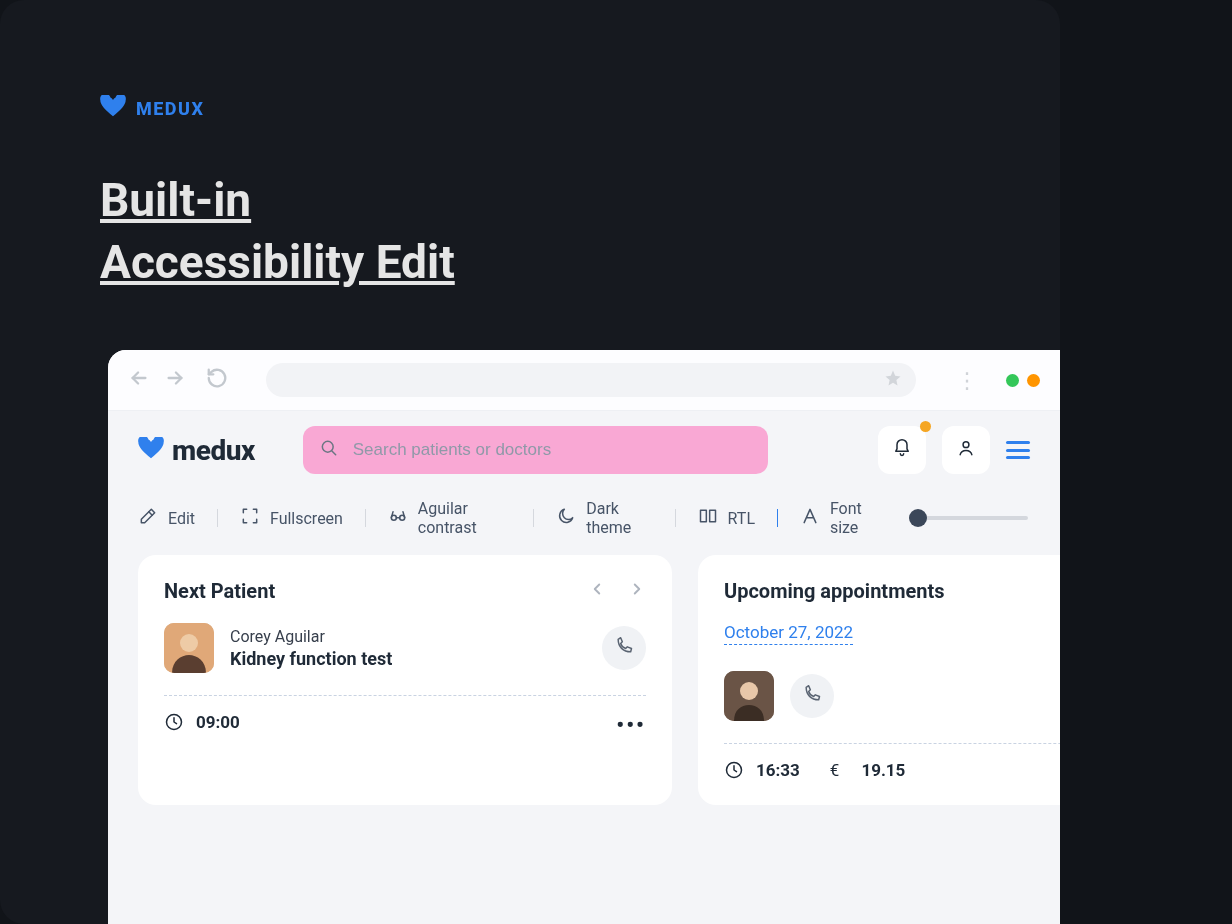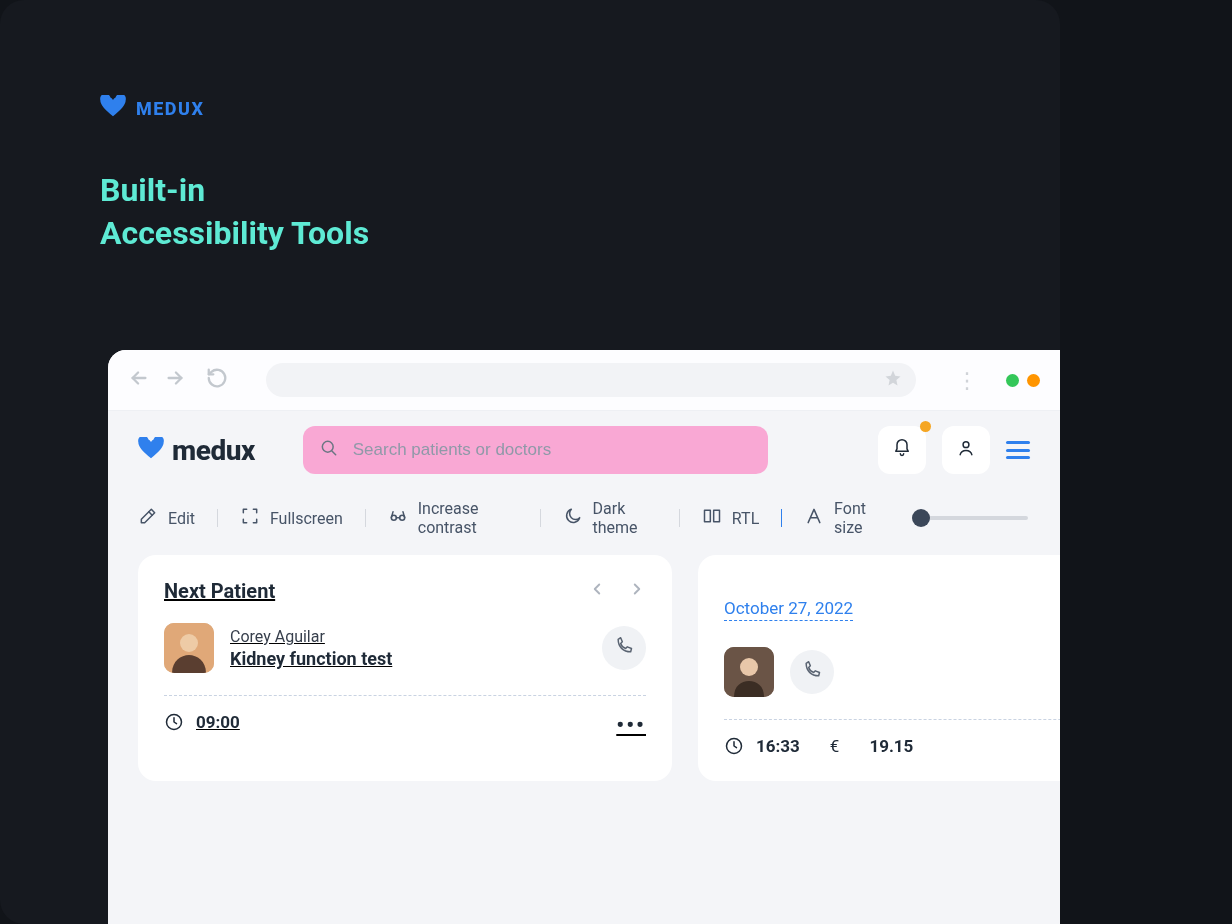--- a/index.html
+++ b/index.html
@@ -31,24 +31,25 @@
     width: 26px;
     height: 22px;
   }
   .hero-logo-text {
     font-size: 18px;
     font-weight: 800;
     letter-spacing: 1.5px;
     color: #2f80ed;
   }
   .hero-title {
-    font-size: 32px;
+    font-size: 46px;
     font-weight: 700;
-    color: #5eead4;
+    color: #e5e5e5;
     line-height: 1.35;
+    text-decoration: underline;
   }
 
   .browser-frame {
     position: absolute;
     left: 108px;
     top: 350px;
     right: 0;
     bottom: 0;
     background: #f4f5f8;
     border-radius: 18px 0 0 0;
@@ -181,21 +182,21 @@
     display: flex;
     gap: 26px;
     padding: 0 30px;
   }
   .card {
     background: #ffffff;
     border-radius: 18px;
     padding: 24px 26px 20px 26px;
     flex-shrink: 0;
   }
-  .card-left { width: 534px; text-decoration: underline; }
+  .card-left { width: 534px; }
   .card-right { width: 534px; }
 
   .card-header { display: flex; align-items: center; justify-content: space-between; }
   .card-title { font-size: 20px; font-weight: 700; color: #1f2a37; }
   .chev-group { display: flex; gap: 22px; color: #aeb4be; font-size: 18px; }
 
   .patient-row { display: flex; align-items: center; gap: 16px; margin-top: 20px; }
   .avatar { width: 50px; height: 50px; border-radius: 10px; background: #d8b088; flex-shrink:0; overflow:hidden; }
   .avatar2 { background: #7a6456; }
   .patient-info { flex: 1; }
@@ -210,21 +211,21 @@
 
   .dashed {
     border: none;
     border-top: 1px dashed #c9d3e2;
     margin: 22px 0 16px 0;
   }
   .time-row { display: flex; align-items: flex-start; gap: 10px; color: #1f2a37; }
   .time-val { font-size: 17px; font-weight: 700; margin-left: 2px; }
   .dots-h { margin-left: auto; color: #1f2a37; font-size: 22px; letter-spacing: 2px; font-weight:700; }
   .euro { margin-left: 20px; font-size: 17px; color: #1f2a37; }
-  .price-val { font-size: 17px; font-weight: 700; margin-left: 20px; }
+  .price-val { font-size: 17px; font-weight: 700; margin-left: 12px; }
 
   .date-link {
     color: #2f80ed;
     font-size: 17px;
     border-bottom: 1px dashed #2f80ed;
     padding-bottom: 2px;
     display: inline-block;
     margin-top: 19px;
   }
 
@@ -241,21 +242,21 @@
     <div class="hero-logo-row">
       <span>
         <svg class="hero-heart" viewBox="0 0 30 26">
             <path d="M15 25 C6 18 0 12 0 6 A6 6 0 0 1 12 3 A7 7 0 0 1 15 6 A7 7 0 0 1 18 3 A6 6 0 0 1 30 6 C30 12 24 18 15 25 Z" fill="#2f80ed"></path>
           </svg>
       </span>
       <span class="hero-logo-text">MEDUX</span>
     </div>
     <div class="hero-title">
       <div>Built-in</div>
-      <div>Accessibility Tools</div>
+      <div>Accessibility Edit</div>
     </div>
   </div>
 
   <div class="browser-frame">
 
     <div class="browser-bar">
       <div class="nav-arrows">
         <span class="nav-arrow">
           <svg class="icon-lg" viewBox="0 0 24 24" stroke="currentColor" fill="none" stroke-width="2.5" stroke-linecap="round" stroke-linejoin="round">
               <path d="M19 12H5"></path>
@@ -354,21 +355,21 @@
       </div>
       <div class="tool-divider"></div>
       <div class="tool-item">
         <span>
           <svg class="icon" viewBox="0 0 24 24">
               <circle cx="7" cy="14" r="3"></circle>
               <circle cx="17" cy="14" r="3"></circle>
               <path d="M10 14h4M4 14l2-7M20 14l-2-7"></path>
             </svg>
         </span>
-        <span>Increase contrast</span>
+        <span>Aguilar contrast</span>
       </div>
       <div class="tool-divider"></div>
       <div class="tool-item">
         <span>
           <svg class="icon" viewBox="0 0 24 24">
               <path d="M20 14A8 8 0 1 1 10 4a6 6 0 0 0 10 10z"></path>
             </svg>
         </span>
         <span>Dark theme</span>
       </div>
@@ -440,20 +441,21 @@
                 <circle cx="12" cy="12" r="9"></circle>
                 <path d="M12 7v5l3 2"></path>
               </svg>
           </span>
           <span class="time-val">09:00</span>
           <span class="dots-h">•••</span>
         </div>
       </div>
 
       <div class="card card-right">
+        <div class="card-title">Upcoming appointments</div>
         <span class="date-link">October 27, 2022</span>
         <div class="patient-row" style="margin-top:26px;">
           <div class="avatar avatar2">
             <svg viewBox="0 0 50 50" width="50" height="50">
                 <rect width="50" height="50" fill="#6a5446"></rect>
                 <circle cx="25" cy="20" r="9" fill="#e8c7a9"></circle>
                 <path d="M10 50c0-11 7-16 15-16s15 5 15 16z" fill="#3b2d24"></path>
               </svg>
           </div>
           <div class="call-btn">

